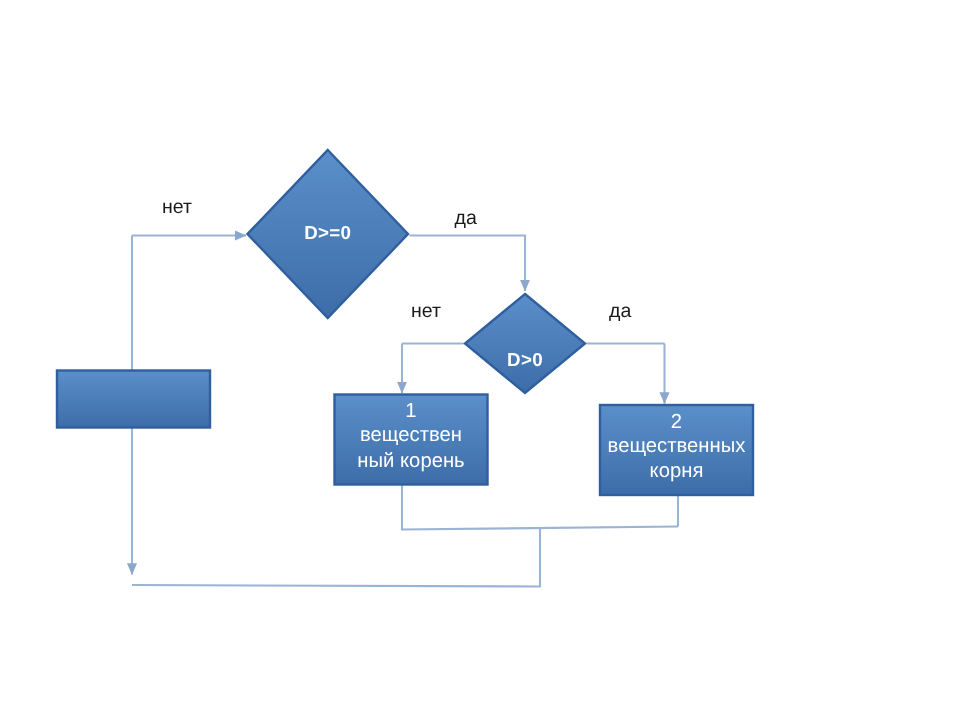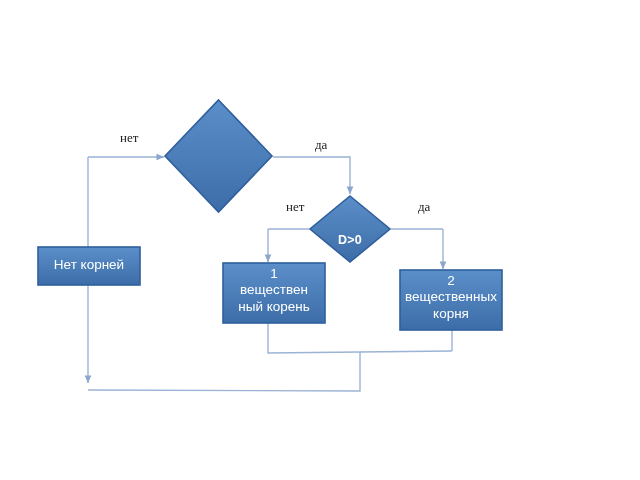--- a/index.html
+++ b/index.html
@@ -40,23 +40,22 @@
     font-weight: bold;
     letter-spacing: 0.2px;
   }
   .box-label {
     font-size: 13.5px;
   }
   .edge-label {
     position: absolute;
     color: #1a1a1a;
     font-size: 13px;
-    font-family: Liberation Serif, serif;
+    font-family: Liberation Sans, sans-serif;
     white-space: nowrap;
-    margin-left: 12px;
   }
 </style>
 </head>
 <body>
 
 <div id="flowchart-canvas">
 
   <svg class="layer" viewBox="0 0 640 480">
     <defs>
       <linearGradient id="shapeGrad" x1="0" y1="0" x2="0" y2="1">
@@ -93,24 +92,24 @@
 
     <polygon points="350,196 390,229 350,262 310,229" fill="url(#shapeGrad)" stroke="#2f5f9e" stroke-width="1.6"></polygon>
 
     <rect x="38" y="247" width="102" height="38" fill="url(#shapeGrad)" stroke="#2f5f9e" stroke-width="1.6"></rect>
 
     <rect x="223" y="263" width="102" height="60" fill="url(#shapeGrad)" stroke="#2f5f9e" stroke-width="1.6"></rect>
 
     <rect x="400" y="270" width="102" height="60" fill="url(#shapeGrad)" stroke="#2f5f9e" stroke-width="1.6"></rect>
   </svg>
 
+  <div class="shape-label diamond-label" style="left:165px; top:148px; width:107px;">D&gt;=0</div>
 
   <div class="shape-label diamond-label" style="left:310px; top:233px; width:80px;">D&gt;0</div>
 
-  <div class="shape-label box-label" style="left:38px; top:257px; width:102px;">Нет корней</div>
 
   <div class="shape-label box-label" style="left:223px; top:266px; width:102px;">1
 веществен
 ный корень</div>
 
   <div class="shape-label box-label" style="left:400px; top:273px; width:102px;">2
 вещественных корня</div>
 
   <div class="edge-label" style="left:108px; top:130px;">нет</div>
 

